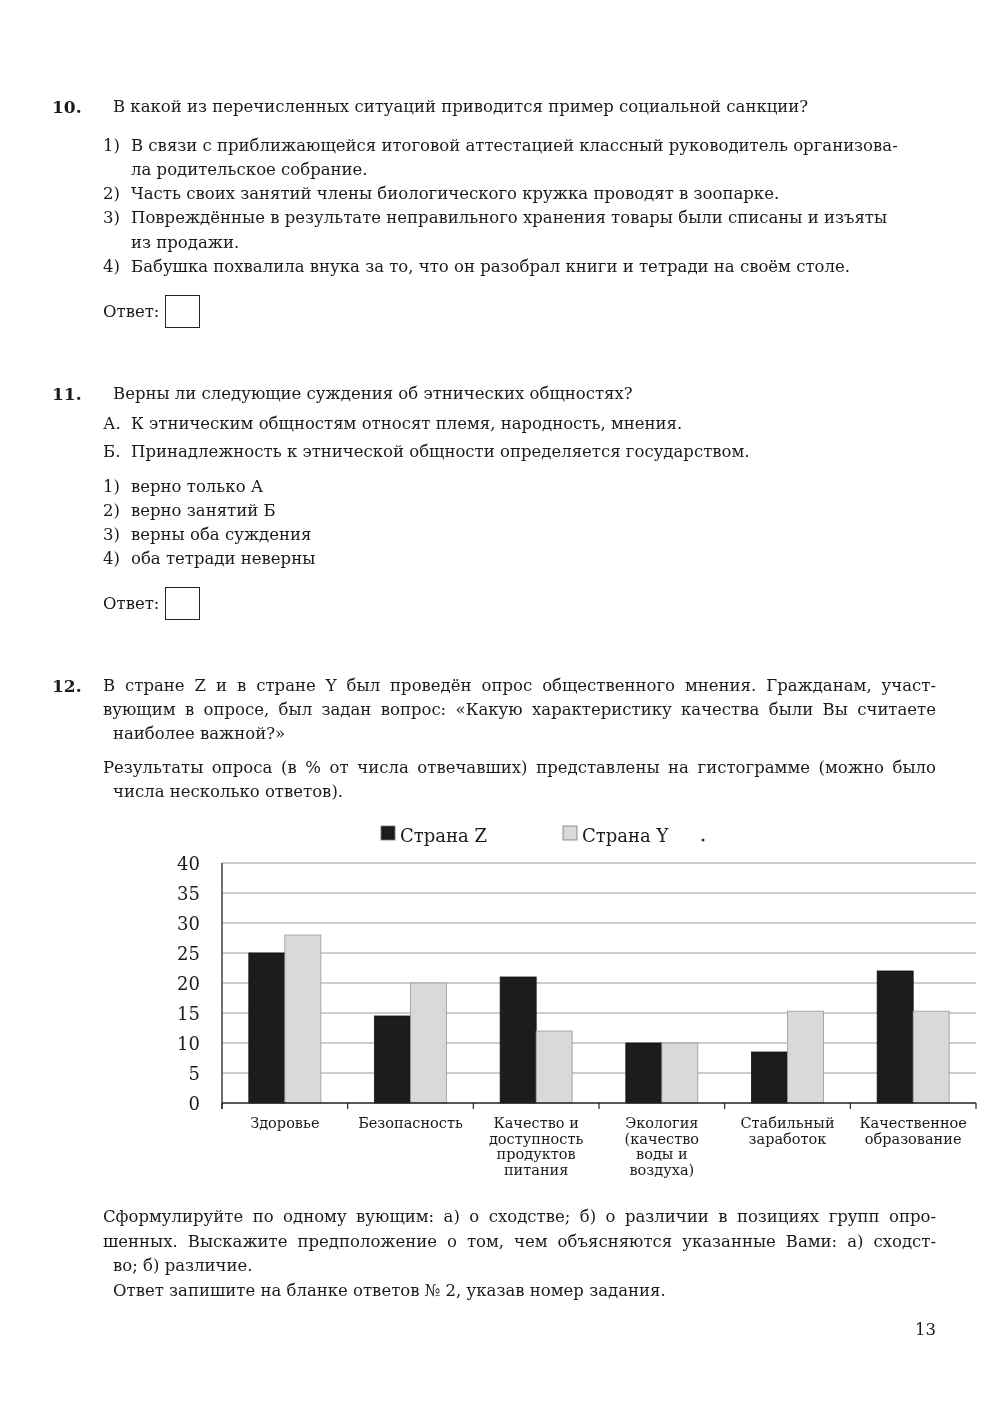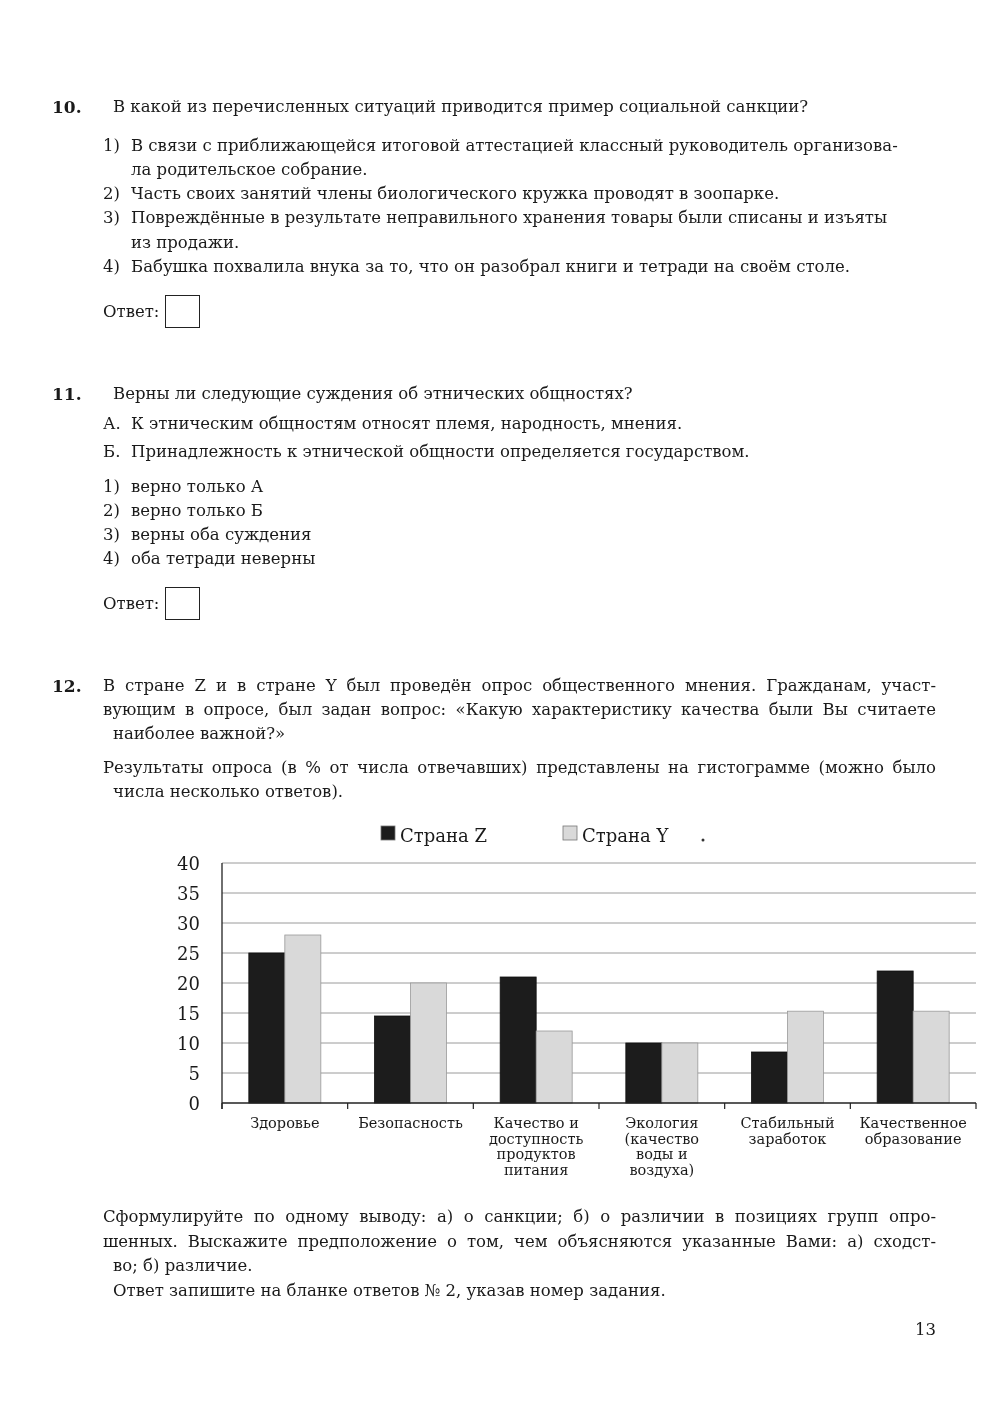--- a/index.html
+++ b/index.html
@@ -29,21 +29,21 @@
 <div class="ans" style="top:287px">
   <span>Ответ:</span>
   <span class="box"></span>
 </div>
 
 <div class="qnum" style="top:384px">11.</div>
 <div class="line" style="top:384px">Верны ли следующие суждения об этнических общностях?</div>
 <div class="ind" style="top:414px"><span class="opt-num">А.</span><span>К этническим общностям относят племя, народность, мнения.</span></div>
 <div class="ind" style="top:442px"><span class="opt-num">Б.</span><span>Принадлежность к этнической общности определяется государством.</span></div>
 <div class="ind" style="top:477px"><span class="opt-num">1)</span><span>верно только А</span></div>
-<div class="ind" style="top:501px"><span class="opt-num">2)</span><span>верно только Б</span></div>
+<div class="ind" style="top:501px"><span class="opt-num">2)</span><span>верно занятий Б</span></div>
 <div class="ind" style="top:525px"><span class="opt-num">3)</span><span>верны оба суждения</span></div>
 <div class="ind" style="top:549px"><span class="opt-num">4)</span><span>оба тетради неверны</span></div>
 <div class="ans" style="top:579px">
   <span>Ответ:</span>
   <span class="box"></span>
 </div>
 
 <div class="qnum" style="top:676px">12.</div>
 <div class="just" style="top:676px">В стране Z и в стране Y был проведён опрос общественного мнения. Гражданам, участ-</div>
 <div class="just" style="top:700px">вующим в опросе, был задан вопрос: «Какую характеристику качества были Вы считаете</div>
@@ -108,18 +108,18 @@
   <g id="xlabels">
       <text x="284.8333333333333" y="313" font-size="14.5" text-anchor="middle"><tspan x="284.8333333333333" dy="0">Здоровье</tspan></text>
       <text x="410.5" y="313" font-size="14.5" text-anchor="middle"><tspan x="410.5" dy="0">Безопасность</tspan></text>
       <text x="536.1666666666667" y="313" font-size="14.5" text-anchor="middle"><tspan x="536.1666666666667" dy="0">Качество и</tspan><tspan x="536.1666666666667" dy="15.5">доступность</tspan><tspan x="536.1666666666667" dy="15.5">продуктов</tspan><tspan x="536.1666666666667" dy="15.5">питания</tspan></text>
       <text x="661.8333333333334" y="313" font-size="14.5" text-anchor="middle"><tspan x="661.8333333333334" dy="0">Экология</tspan><tspan x="661.8333333333334" dy="15.5">(качество</tspan><tspan x="661.8333333333334" dy="15.5">воды и</tspan><tspan x="661.8333333333334" dy="15.5">воздуха)</tspan></text>
       <text x="787.5000000000001" y="313" font-size="14.5" text-anchor="middle"><tspan x="787.5000000000001" dy="0">Стабильный</tspan><tspan x="787.5000000000001" dy="15.5">заработок</tspan></text>
       <text x="913.1666666666667" y="313" font-size="14.5" text-anchor="middle"><tspan x="913.1666666666667" dy="0">Качественное</tspan><tspan x="913.1666666666667" dy="15.5">образование</tspan></text>
     </g>
 </svg>
 
-<div class="just" style="top:1207px">Сформулируйте по одному выводу: а) о санкции; б) о различии в позициях групп опро-</div>
+<div class="just" style="top:1207px">Сформулируйте по одному вующим: а) о сходстве; б) о различии в позициях групп опро-</div>
 <div class="just" style="top:1232px">шенных. Выскажите предположение о том, чем объясняются указанные Вами: а) сходст-</div>
 <div class="line" style="top:1256px">во; б) различие.</div>
 <div class="line" style="top:1281px">Ответ запишите на бланке ответов № 2, указав номер задания.</div>
 
 <div class="abs" style="top:1320px;left:915px">13</div>
 
 </body></html>

